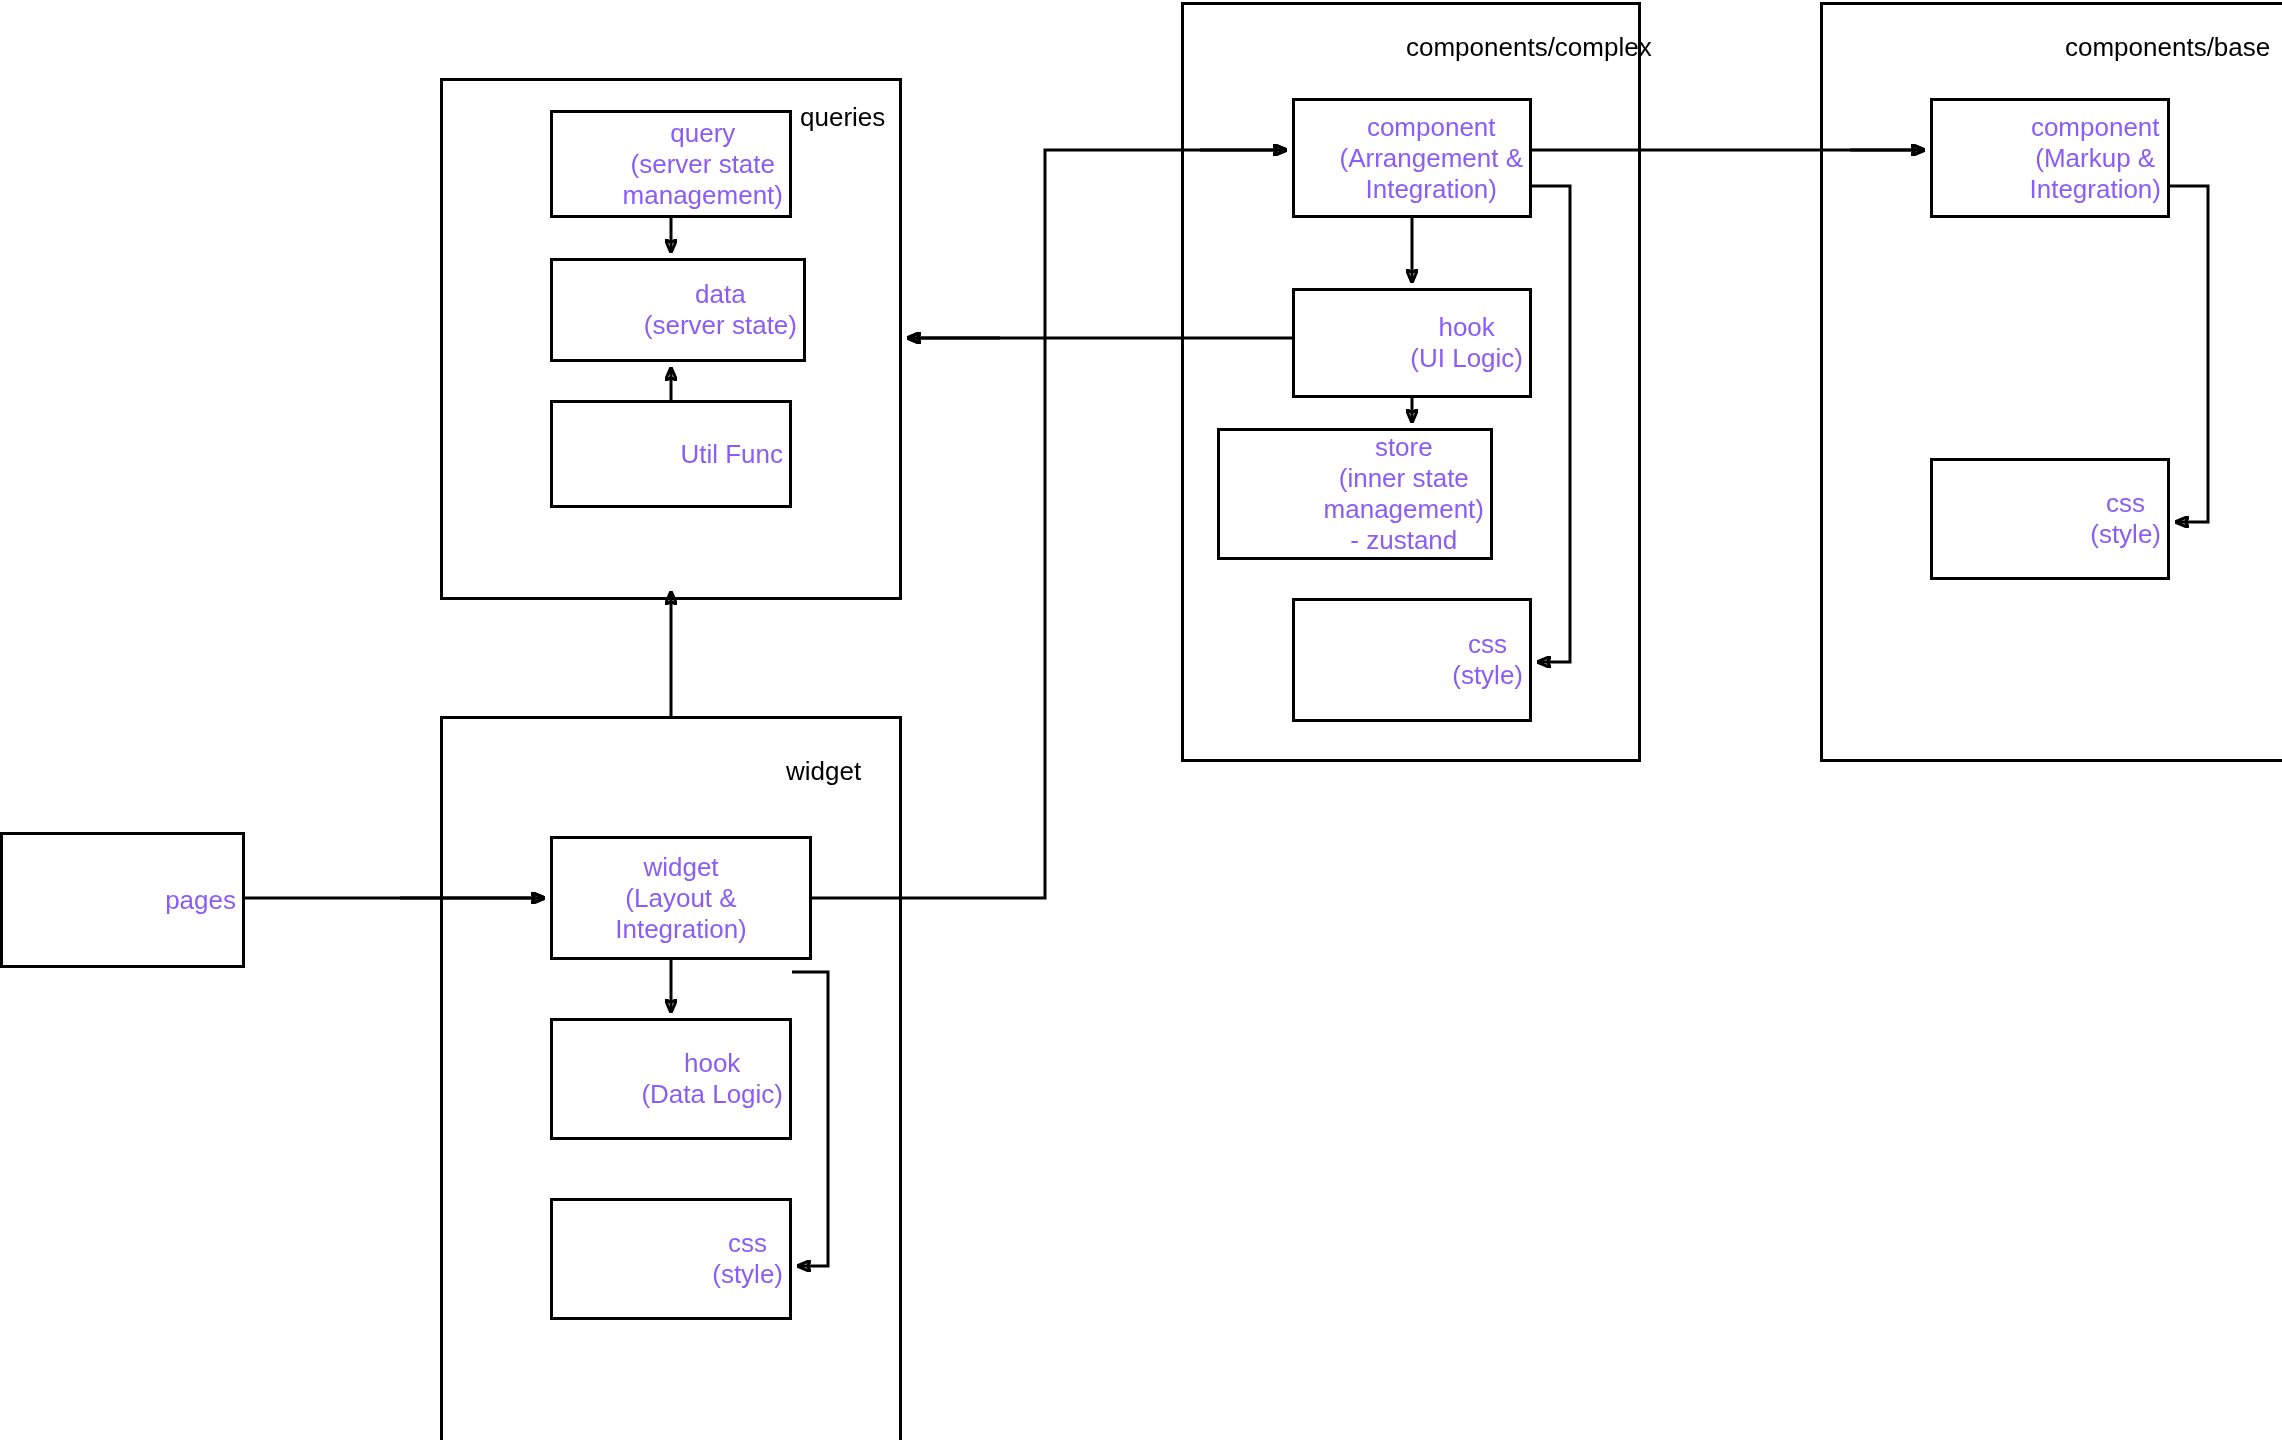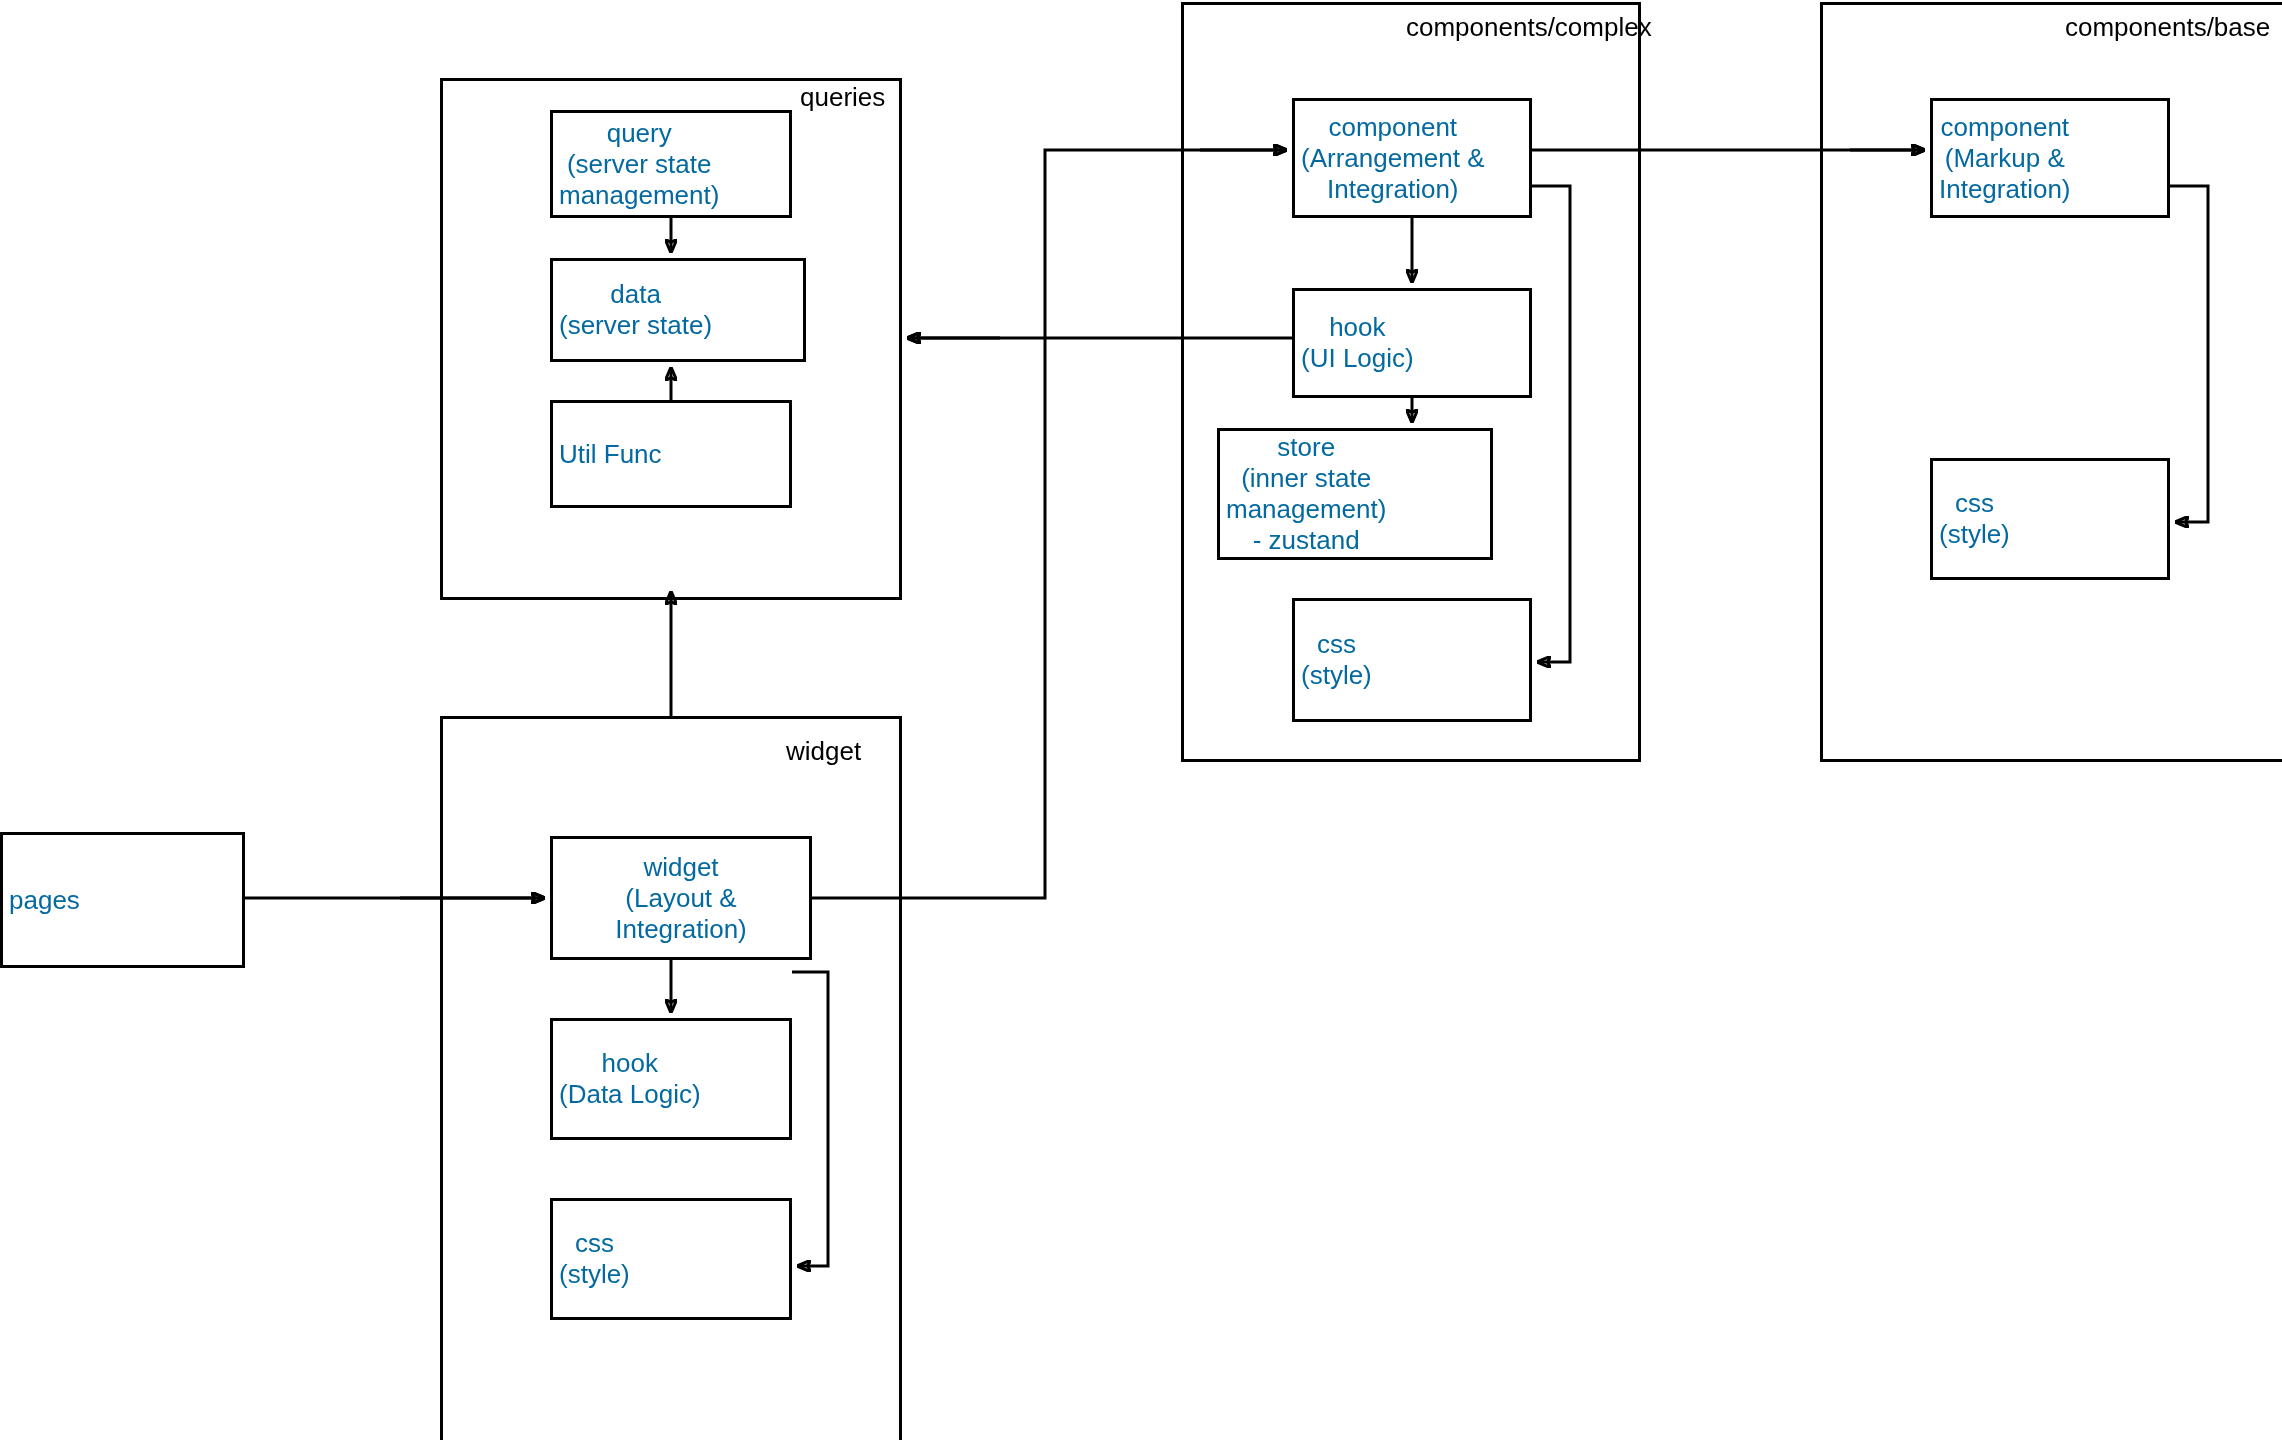--- a/index.html
+++ b/index.html
@@ -1,22 +1,22 @@
 <!DOCTYPE html>
 <html><head>
 <meta charset="utf-8">
 <style>
   html,body{margin:0;padding:0;background:#ffffff;}
   body{width:2282px;height:1440px;font-family:"Liberation Sans",sans-serif;color:#000000;}
   #canvas{position:relative;width:2282px;height:1440px;overflow:hidden;background:#ffffff;}
   .group{position:absolute;border:3px solid #000;box-sizing:border-box;background:transparent;}
-  .group-label{position:absolute;font-size:26px;line-height:30px;color:#000;white-space:nowrap;}
+  .group-label{position:absolute;font-size:26px;line-height:30px;color:#000;white-space:nowrap;margin-top:20px;}
   .node{position:absolute;border:3px solid #000;box-sizing:border-box;background:#ffffff;
-        display:flex;align-items:center;justify-content:flex-start;text-align:center;
-        font-size:26px;line-height:31px;color:#0369a1;padding:0 6px;z-index:5;}
+        display:flex;align-items:center;justify-content:flex-end;text-align:center;
+        font-size:26px;line-height:31px;color:#8b5cf6;padding:0 6px;z-index:5;}
   .node span{display:block;white-space:pre-line;}
   svg.edges{position:absolute;left:0;top:0;width:2282px;height:1440px;z-index:2;overflow:visible;}
   svg.edges-top{z-index:8;}
   svg.edges path,svg.edges line{fill:none;stroke:#000;stroke-width:3;}
 </style>
 </head>
 <body>
 
 <div id="canvas">
 

